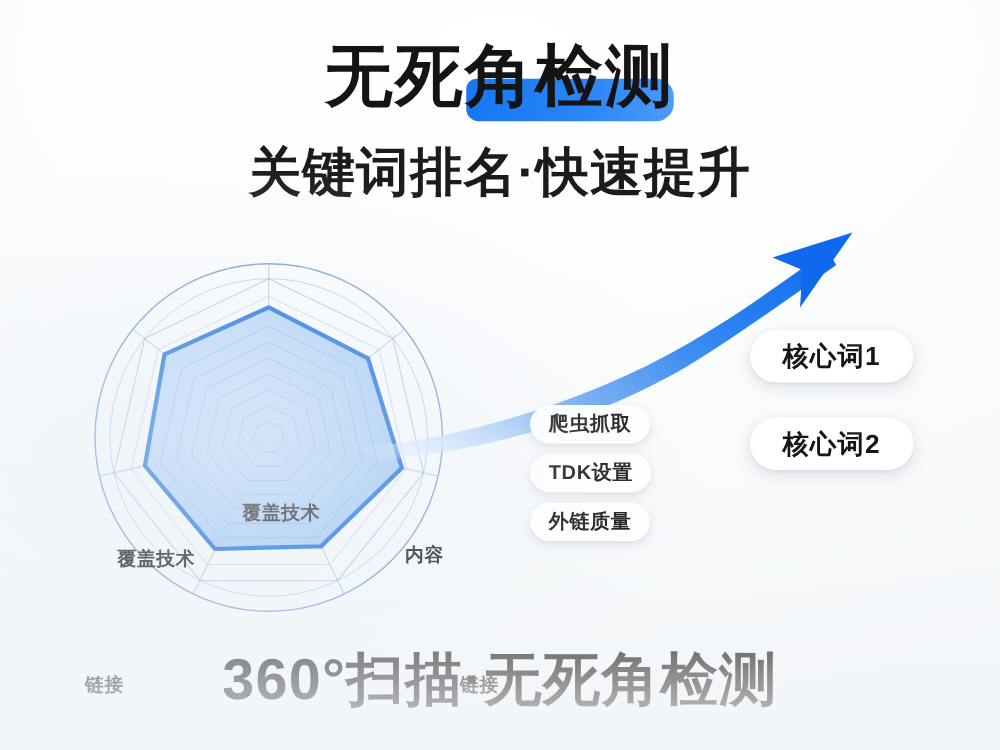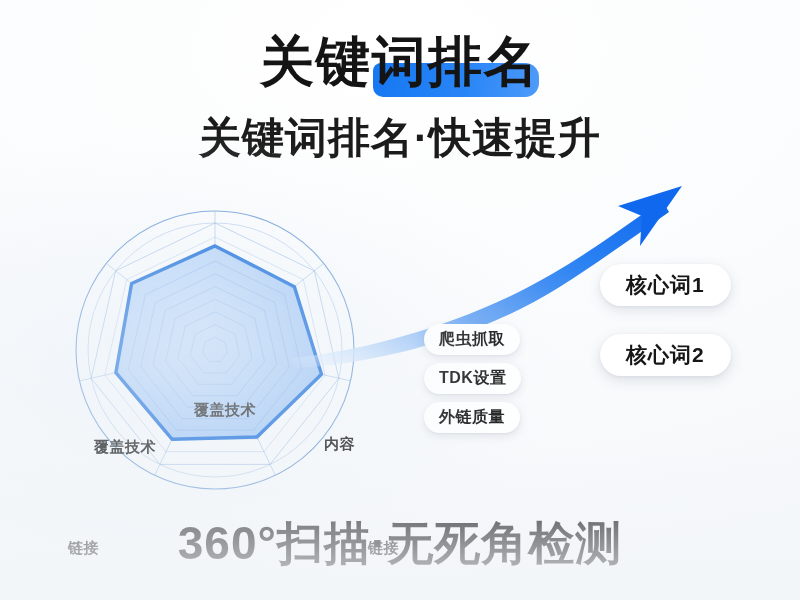--- a/index.html
+++ b/index.html
@@ -167,21 +167,21 @@
   }
 </style>
 </head>
 <body>
 
 <div id="poster">
 
   <div class="headline-wrap">
     <div class="headline">
       <span class="hl-mark"></span>
-      <span class="txt">关键词排名</span>
+      <span class="txt">无死角检测</span>
     </div>
   </div>
 
   <div class="subhead-wrap">
     <div class="subhead">关键词排名·快速提升</div>
   </div>
 
   <div id="radar">
     <svg width="375" height="310" viewBox="0 0 375 310">
       <defs>

